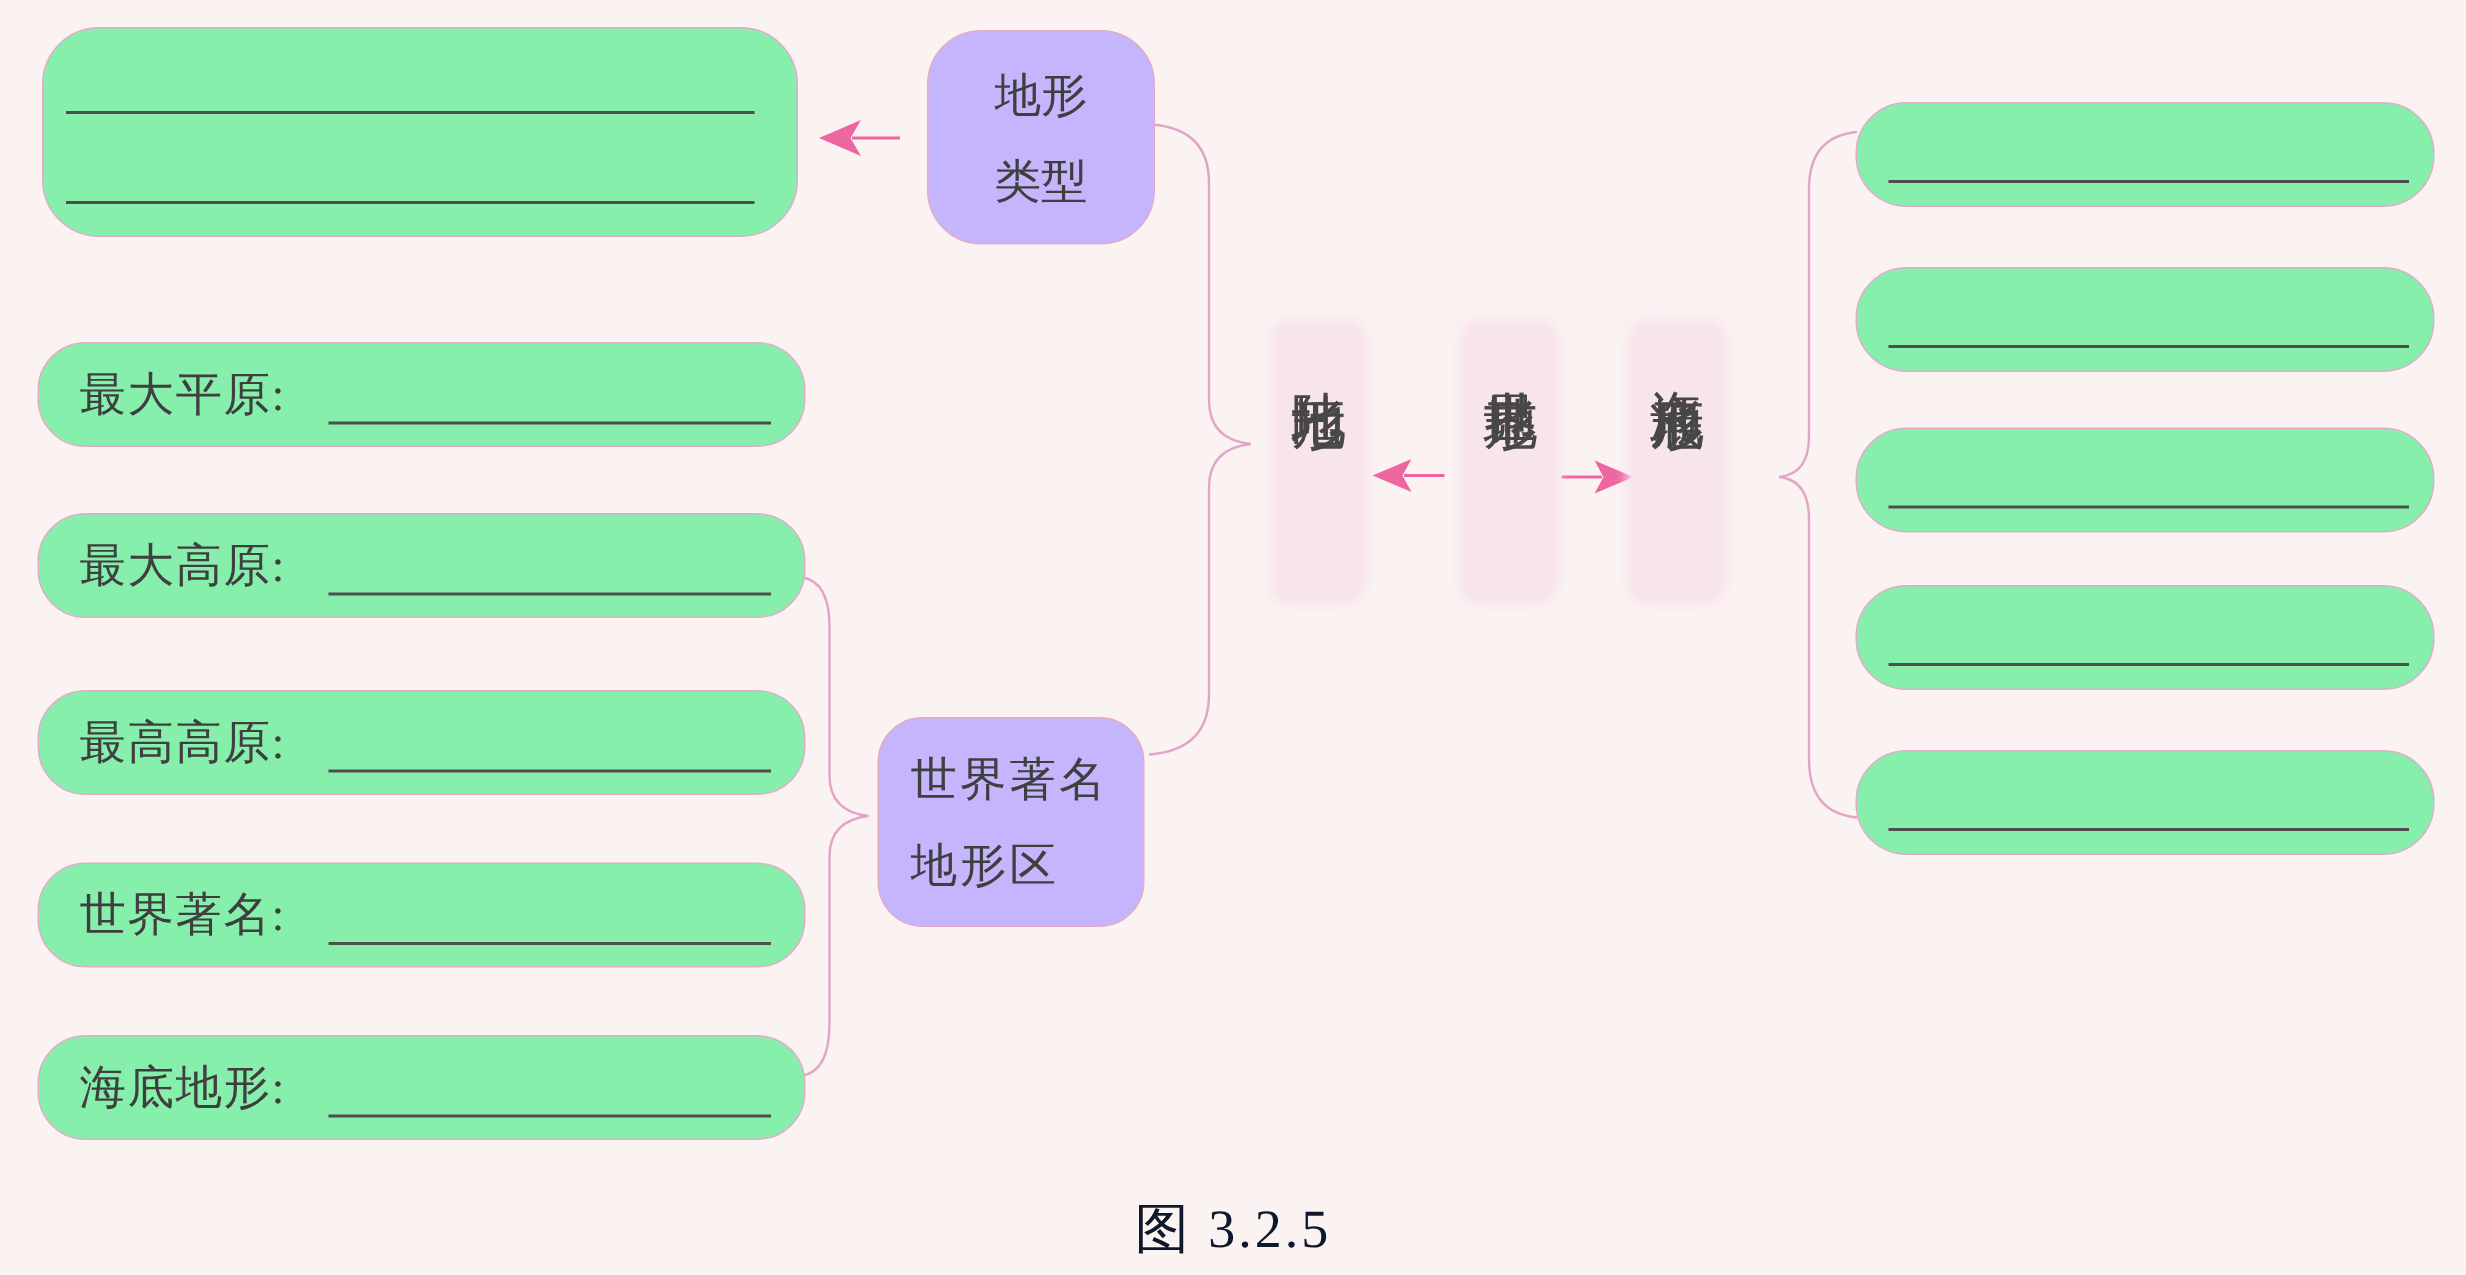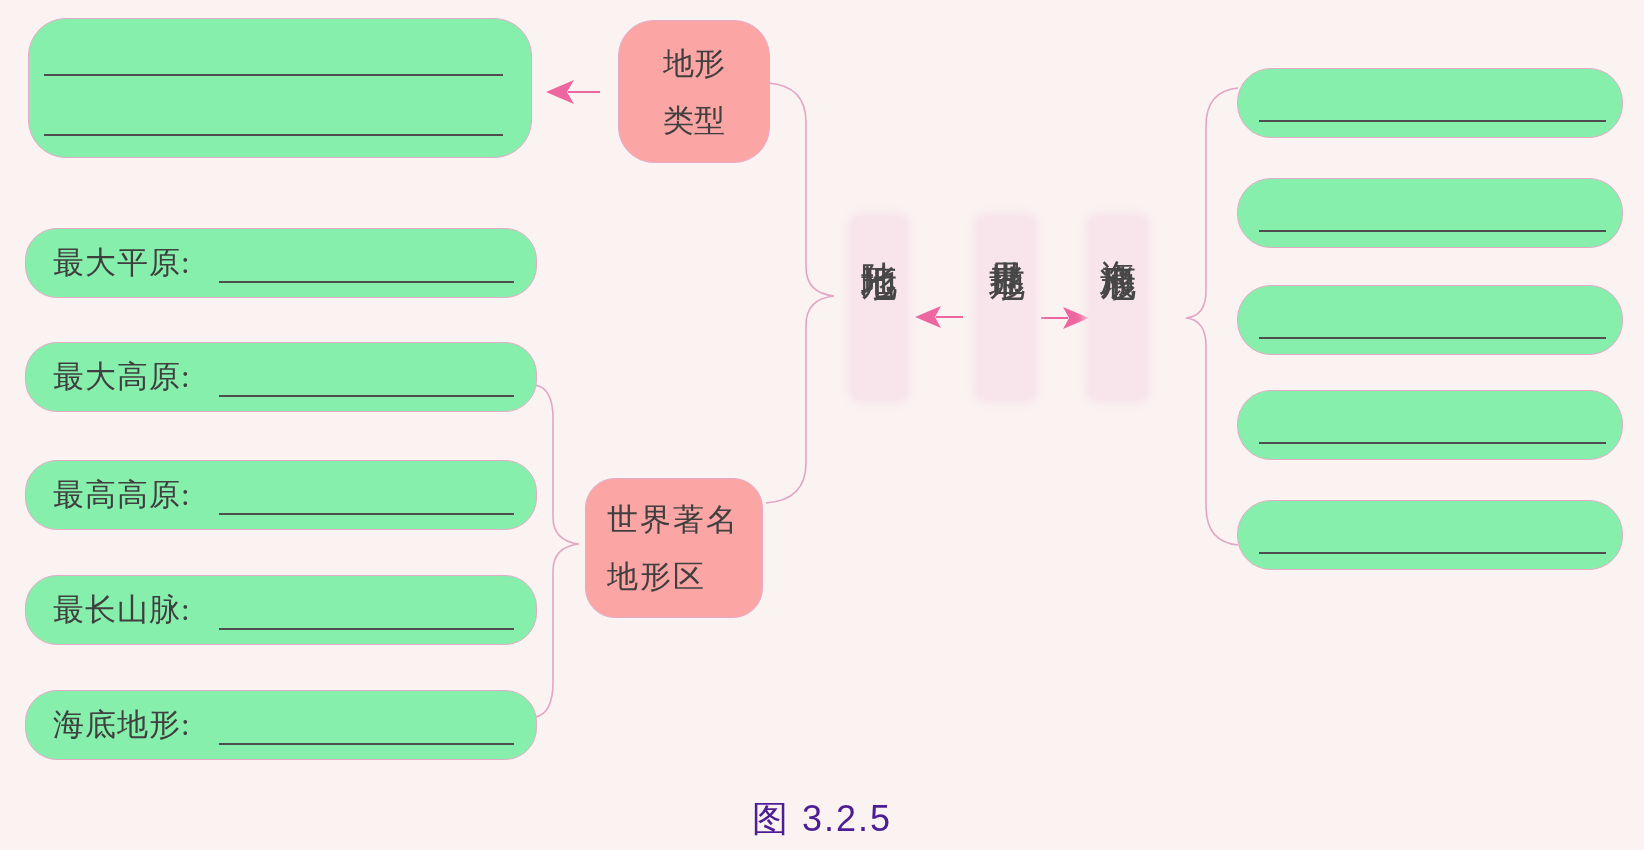--- a/index.html
+++ b/index.html
@@ -43,21 +43,21 @@
     left:1237px;width:386px;height:70px;border-radius:34px;
   }
   .right-box .blank-line{
     position:absolute;left:21px;width:347px;bottom:15px;height:0;
     border-bottom:2px solid #4e4e4e;
   }
 
   
   .node{
     position:absolute;
-    background:#fca5a5;
+    background:#c4b5fd;
     border:1.5px solid #e4abc9;
     border-radius:36px;
     box-sizing:border-box;
     font-size:31px;
     line-height:57px;
   }
   .type-node{left:618px;top:20px;width:152px;height:143px;text-align:center;padding-top:14px;}
   .famous-node{left:585px;top:478px;width:178px;height:140px;text-align:left;padding:12px 0 0 21px;letter-spacing:2px;border-radius:30px;}
 
   
@@ -69,22 +69,22 @@
   .v-label{
     position:absolute;top:232px;width:40px;
     writing-mode:vertical-rl;text-orientation:upright;
     font-size:36px;letter-spacing:2px;line-height:40px;
     color:#474747;
   }
 
   .caption{
     position:absolute;left:0;right:0;top:795px;
     text-align:center;
-    font-family:Liberation Sans, sans-serif;
-    font-size:36px;color:#4c1d95;letter-spacing:2px;
+    font-family:Liberation Serif, serif;
+    font-size:36px;color:#0f172a;letter-spacing:2px;
   }
 </style>
 </head>
 <body>
 
 <div class="canvas">
 
   <svg class="overlay" viewBox="0 0 1644 850" xmlns="http://www.w3.org/2000/svg">
 
     <path d="M 535 385 Q 553 388 553 418 L 553 517 Q 553 541 579 544 Q 553 547 553 571 L 553 682 Q 553 714 535 717" fill="none" stroke="#e2a5c6" stroke-width="1.6"></path>
@@ -125,21 +125,21 @@
   </div>
   <div class="box item-box" style="top:342px;">
     <span class="item-label">最大高原:</span>
     <span class="item-blank"></span>
   </div>
   <div class="box item-box" style="top:460px;">
     <span class="item-label">最高高原:</span>
     <span class="item-blank"></span>
   </div>
   <div class="box item-box" style="top:575px;">
-    <span class="item-label">最长山脉:</span>
+    <span class="item-label">世界著名:</span>
     <span class="item-blank"></span>
   </div>
   <div class="box item-box" style="top:690px;">
     <span class="item-label">海底地形:</span>
     <span class="item-blank"></span>
   </div>
 
   <div class="node famous-node">
     <div>世界著名</div>
     <div>地形区</div>

